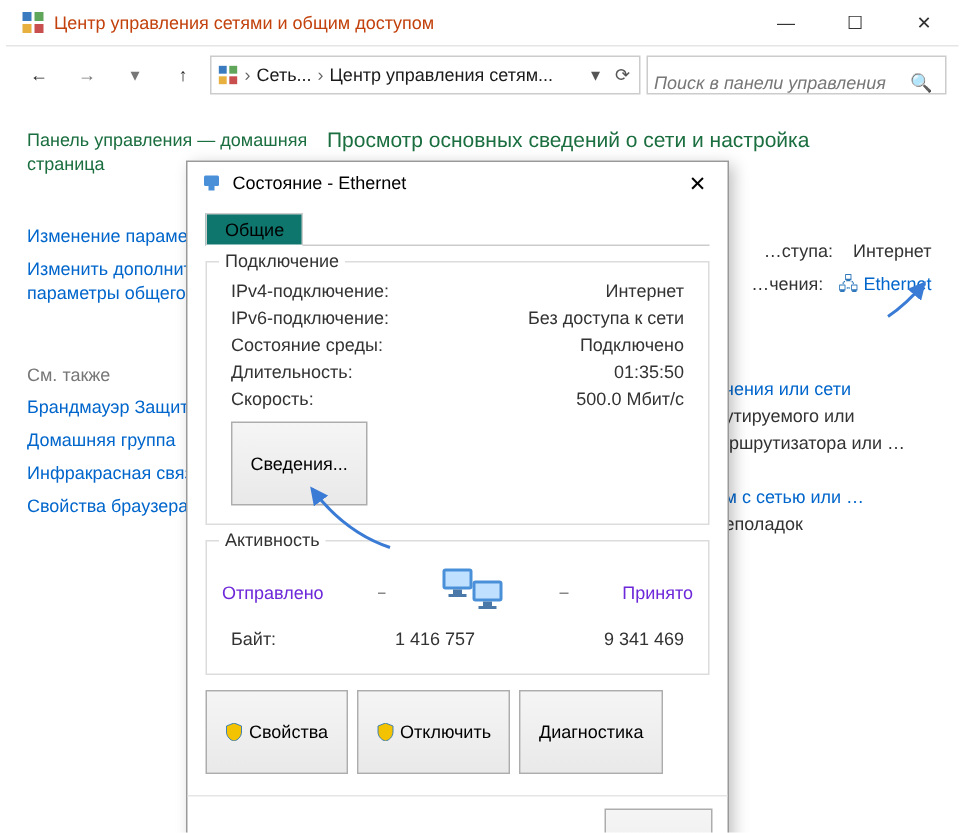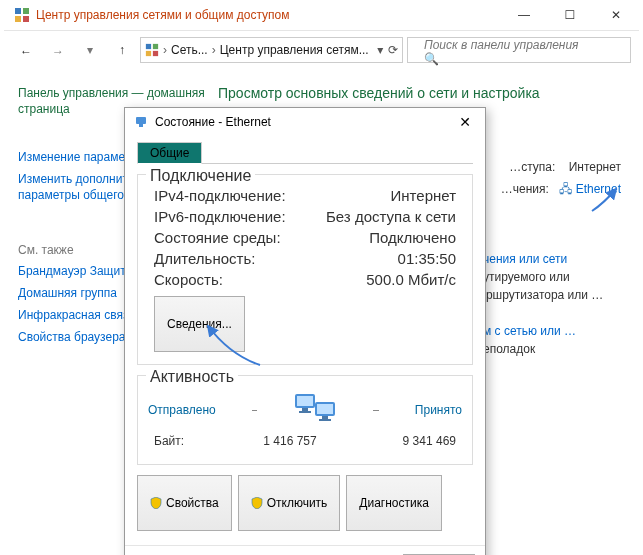--- a/index.html
+++ b/index.html
@@ -12,21 +12,21 @@
   .titlebar .ctrls{display:flex;}
   .titlebar .ctrls div{width:46px;height:30px;display:flex;align-items:center;justify-content:center;color:#333;}
   
   .navrow{display:flex;align-items:center;height:34px;gap:4px;padding:2px 8px 0 8px;}
   .navrow .navbtn{width:28px;height:26px;display:flex;align-items:center;justify-content:center;color:#777;}
   .navrow .navbtn.enabled{color:#1a1a1a;}
   .navrow .addr{flex:1;display:flex;align-items:center;height:24px;border:1px solid #ccc;padding:0 4px;gap:4px;font-size:12px;color:#333;overflow:hidden;white-space:nowrap;}
   .navrow .addr .seg{color:#1a1a1a;}
   .navrow .addr .sep{color:#666;}
   .navrow .addr .tiny{width:14px;text-align:center;color:#555;}
-  .navrow .search{width:190px;height:24px;border:1px solid #ccc;display:flex;align-items:flex-start;padding:0 16px;color:#777;font-style:italic;flex-direction:column;}
+  .navrow .search{width:190px;height:24px;border:1px solid #ccc;display:flex;align-items:flex-end;padding:0 4px;color:#777;font-style:italic;}
   .navrow .search span.mag{font-style:normal;color:#666;margin-right:4px;}
   
   .bodyarea{display:flex;padding:10px 14px 0 14px;gap:10px;}
   .sidecol{width:190px;flex:none;}
   .sidecol .cphome{color:#1a6e3f;font-size:12px;line-height:16px;margin:8px 0 32px 0;}
   .sidecol a.link{color:#0066cc;display:block;margin:6px 0;line-height:16px;text-decoration:none;}
   .sidecol .seealso{color:#777;margin:40px 0 6px 0;}
   .content{flex:1;}
   .content h1{color:#1a6e3f;font-weight:400;font-size:14px;margin:6px 0 10px 0;line-height:20px;}
   .rightinfo{position:absolute;right:18px;top:156px;font-size:12px;text-align:right;line-height:22px;color:#333;}
@@ -36,27 +36,27 @@
   
   .dialog{position:absolute;left:124px;top:107px;width:360px;background:#fff;border:1px solid #999;box-shadow:3px 3px 10px rgba(0,0,0,.25);}
   .dialog .dtitle{display:flex;align-items:center;height:28px;padding:0 4px 0 8px;}
   .dialog .dtitle .dico{width:16px;height:16px;color:#2e77bb;display:flex;align-items:center;justify-content:center;margin-right:6px;}
   .dialog .dtitle .dtxt{flex:1;font-size:12px;}
   .dialog .dtitle .dclose{width:32px;height:24px;display:flex;align-items:center;justify-content:center;font-size:14px;}
   .dialog .dbody{padding:6px 12px 10px 12px;}
   .tabs{display:flex;border-bottom:1px solid #ccc;margin-bottom:10px;}
   .tabs .tab{border:1px solid #ccc;border-bottom:1px solid #fff;background:#0f766e;padding:3px 12px;margin-bottom:-1px;font-size:12px;}
   .group{border:1px solid #dcdcdc;padding:8px 10px 12px 10px;margin-bottom:10px;position:relative;}
-  .group .glabel{position:absolute;top:-8px;left:8px;background:#fff;padding:0 4px;font-size:16px;color:#333;}
-  .kv{display:flex;justify-content:space-between;font-size:15px;margin:4px 6px;color:#333;}
+  .group .glabel{position:absolute;top:-8px;left:8px;background:#fff;padding:0 4px;font-size:12px;color:#333;}
+  .kv{display:flex;justify-content:space-between;font-size:12px;margin:4px 6px;color:#333;}
   .kv .k{color:#333;}
   .kv .v{color:#333;}
   .btn{display:inline-flex;align-items:center;justify-content:center;border:1px solid #adadad;background:linear-gradient(#f5f5f5,#e9e9e9);height:22px;padding:16px 12px;font-size:12px;color:#000;cursor:default;}
   .btn .shield{width:12px;height:12px;margin-right:4px;}
-  .activity{display:flex;align-items:center;justify-content:center;gap:36px;margin:8px 0 6px 0;color:#0369a1;font-size:12px;}
+  .activity{display:flex;align-items:center;justify-content:center;gap:36px;margin:8px 0 6px 0;color:#6d28d9;font-size:12px;}
   .activity .line{display:inline-block;width:34px;border-top:1px solid #888;vertical-align:middle;}
   .activity .pcicon{width:44px;height:36px;}
   .bytesrow{display:flex;align-items:center;font-size:12px;margin:4px 6px;color:#333;}
   .bytesrow .lbl{width:70px;}
   .bytesrow .vs{flex:1;text-align:center;}
   .bytesrow .vr{width:100px;text-align:right;}
   .dlgbtnrow{display:flex;gap:6px;margin-top:10px;align-items:center;}
   .footer{display:flex;justify-content:flex-end;padding:8px 10px;border-top:1px solid #e5e5e5;margin-top:4px;}
   
   .arrow{position:absolute;pointer-events:none;}

